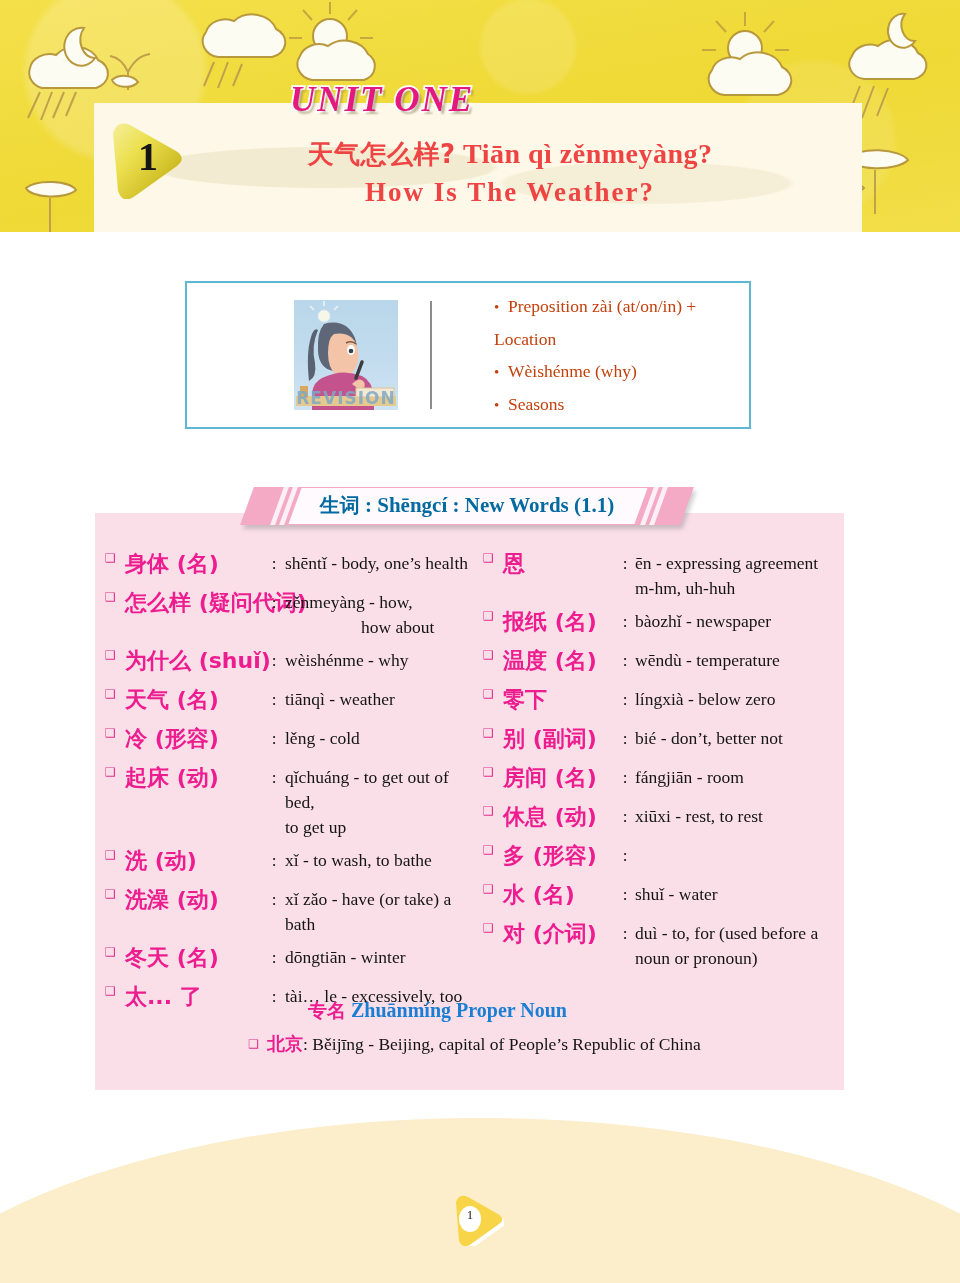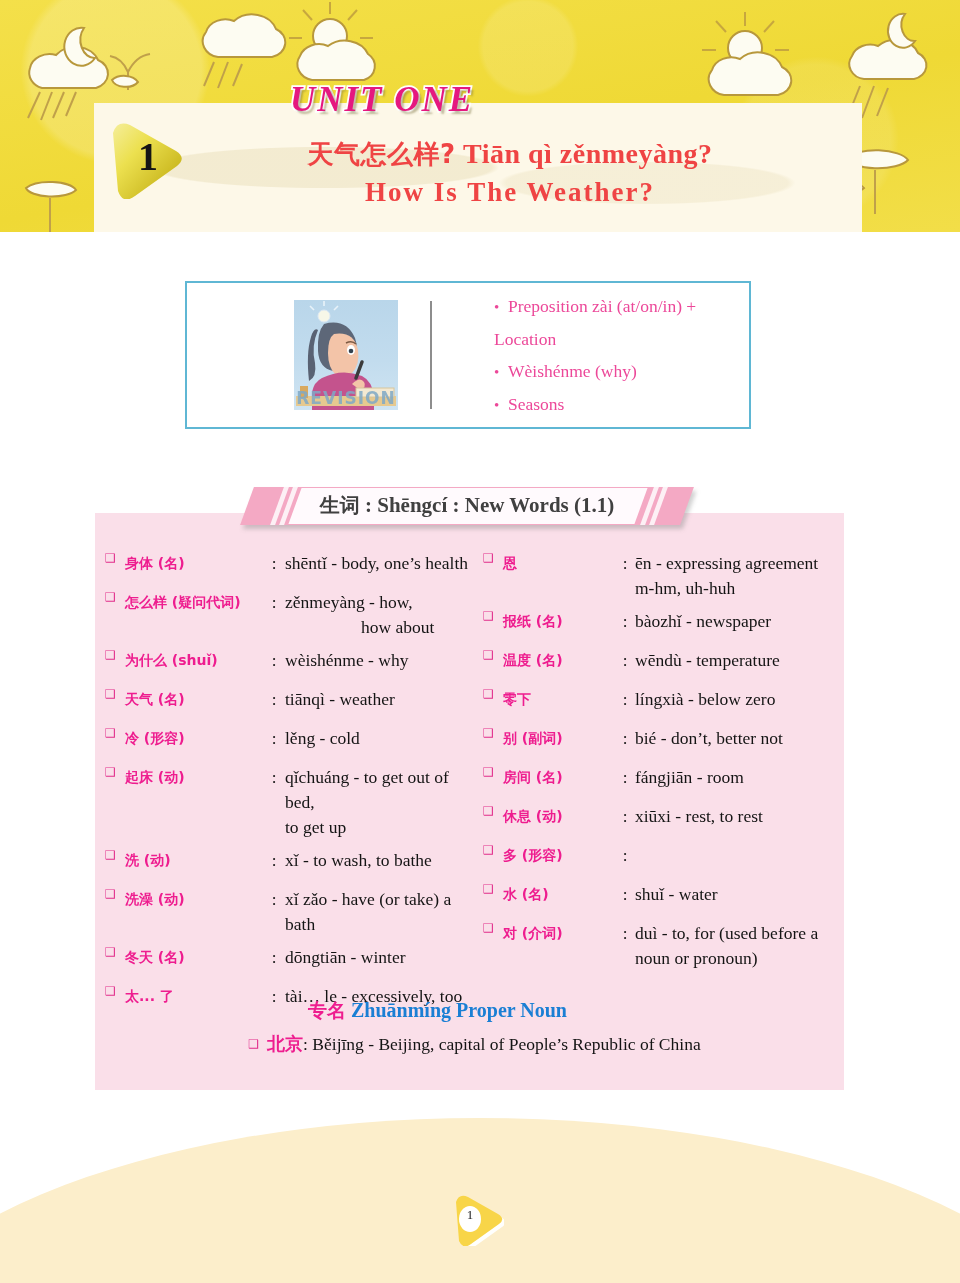--- a/index.html
+++ b/index.html
@@ -148,21 +148,21 @@
     width: 2px;
     height: 108px;
     background: #8d8d8d;
     margin-left: 32px;
     flex: none;
   }
   .revision-list {
     margin-left: 22px;
     font-size: 17.5px;
     line-height: 32px;
-    color: #ec4899;
+    color: #c2410c;
   }
   .revision-list li { list-style: none; }
   .revision-list .bullet {
     display: inline-block;
     width: 14px;
     font-size: 15px;
   }
 
   
   .nw-banner {
@@ -196,21 +196,21 @@
   .nw-banner .s2 { left: 39px; }
   .nw-banner .s3 { left: 400px; }
   .nw-banner .s4 { left: 409px; }
   .nw-banner .label {
     position: absolute;
     left: 0; top: 5px;
     width: 440px;
     text-align: center;
     font-size: 21px;
     font-weight: bold;
-    color: #404040;
+    color: #0369a1;
     white-space: nowrap;
   }
   .nw-banner .label .cn {
     font-family: "DejaVu Sans", sans-serif;
     font-size: 20px;
   }
 
   
   .words-box {
     position: absolute;
@@ -237,21 +237,21 @@
     width: 20px;
     padding-top: 6px;
     font-size: 12px;
     color: #e12d8b;
     font-family: "DejaVu Sans", sans-serif;
   }
   .wrow .hanzi {
     flex: none;
     font-family: "DejaVu Sans", sans-serif;
     font-weight: bold;
-    font-size: 14px;
+    font-size: 22px;
     line-height: 37px;
     color: #ee1d8f;
     white-space: nowrap;
   }
   .wrow .colon {
     flex: none;
     text-align: center;
     font-size: 17px;
     line-height: 37px;
     color: #141414;

